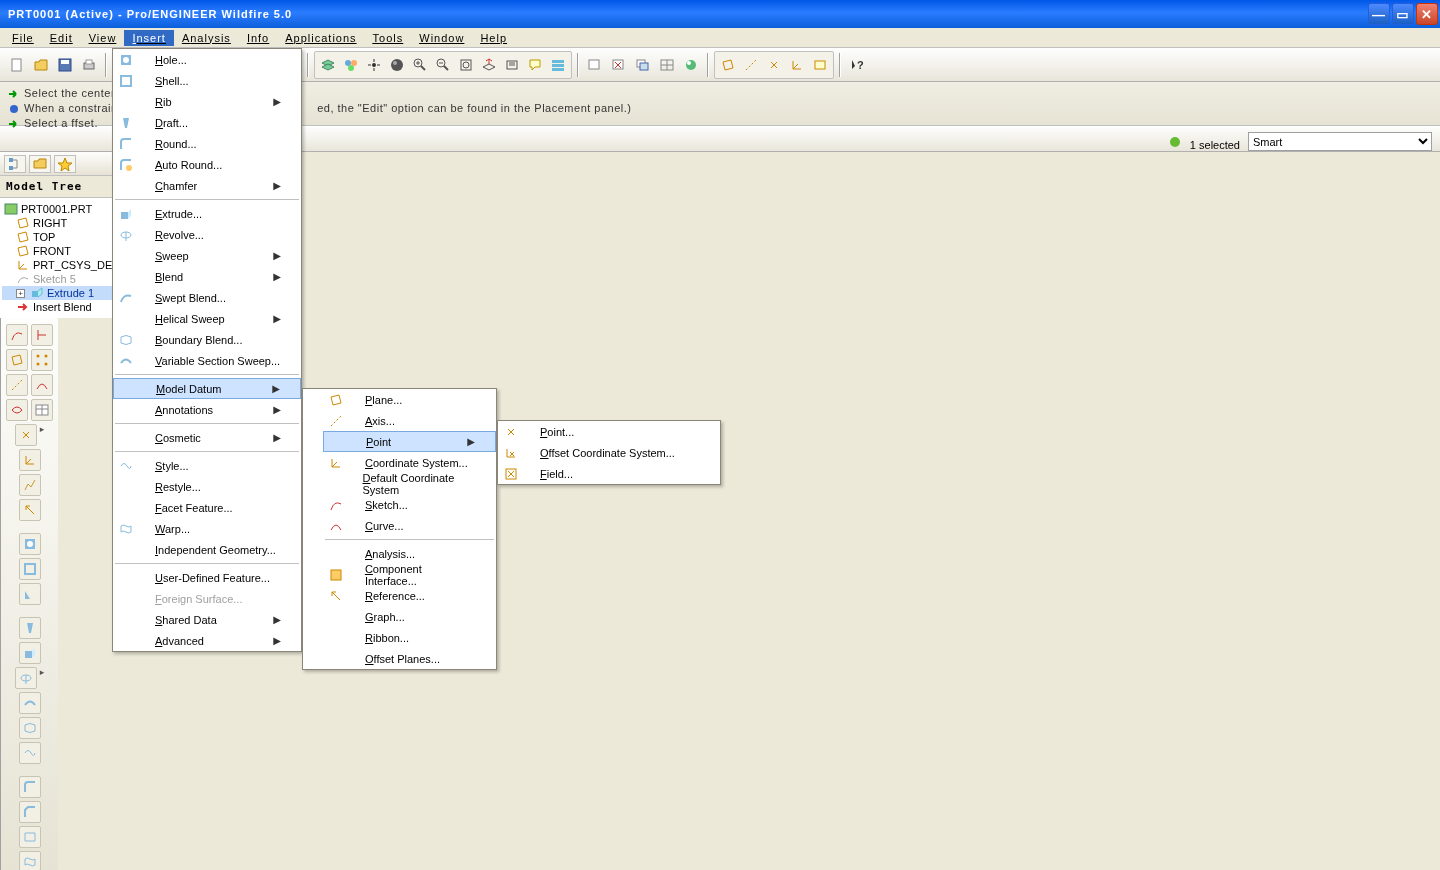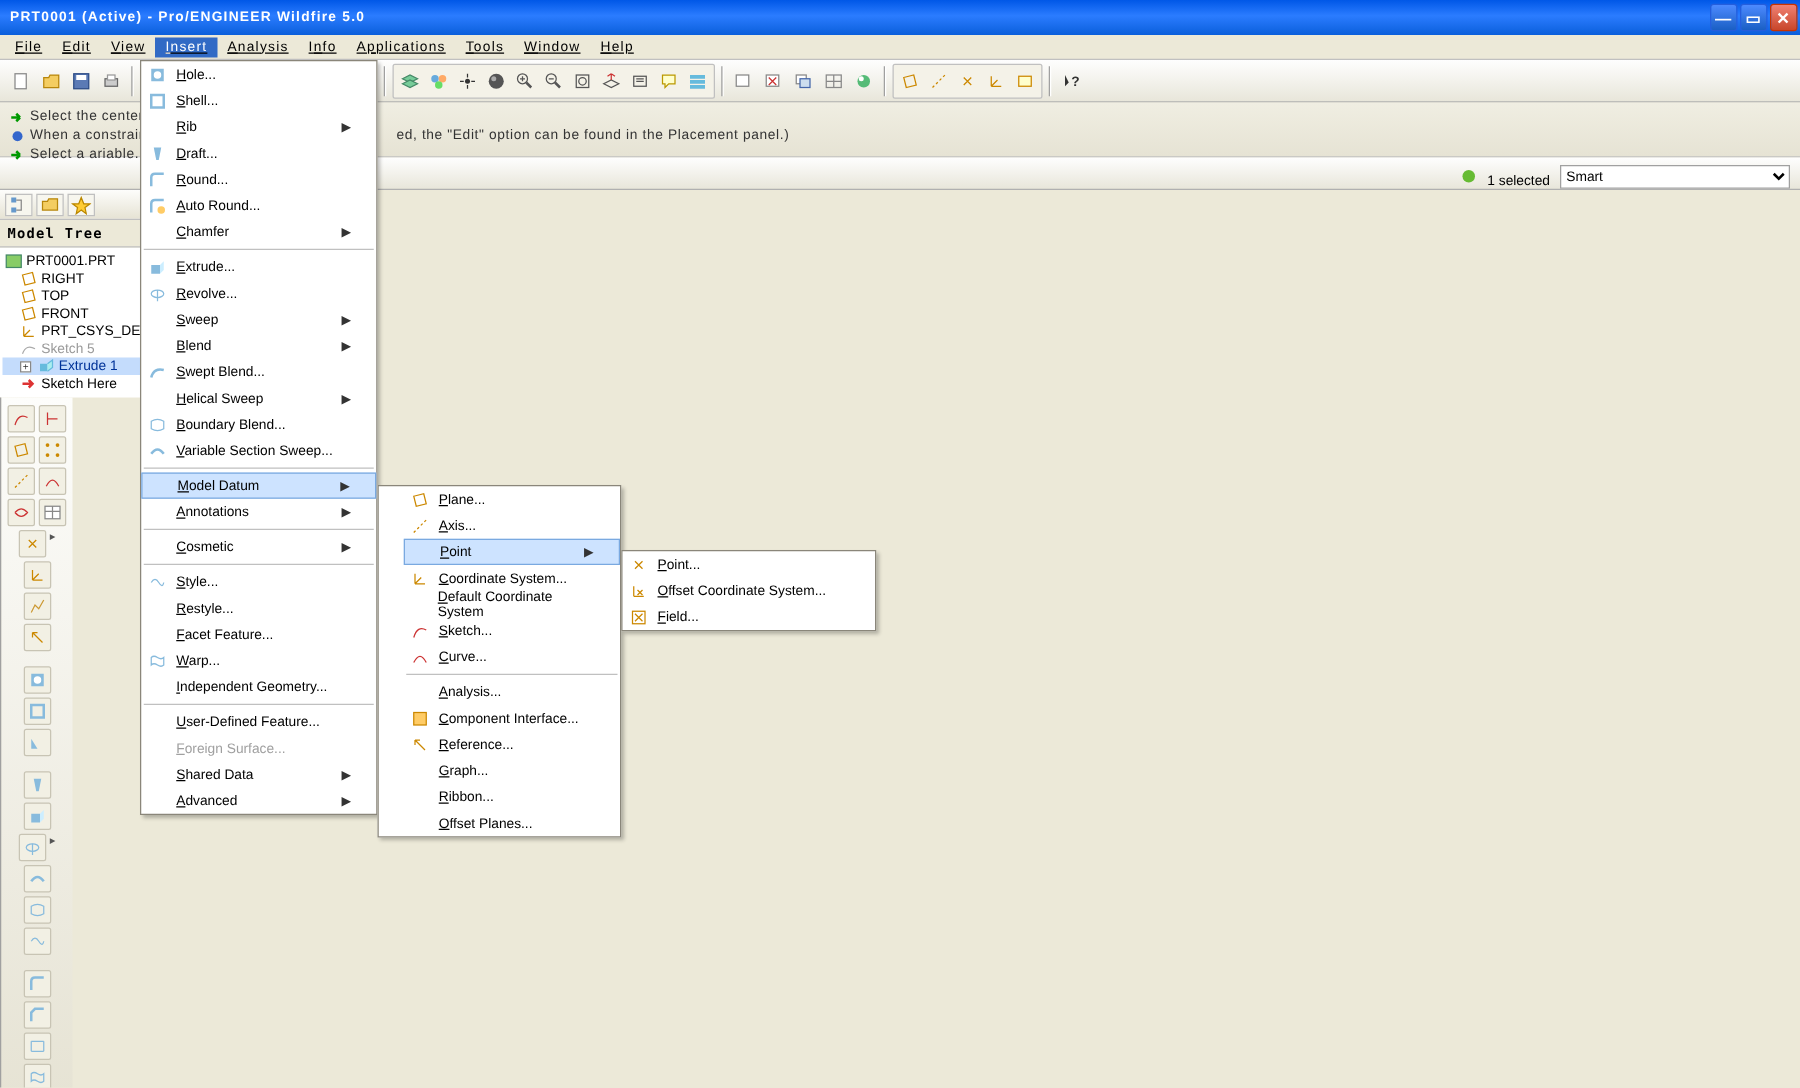--- a/index.html
+++ b/index.html
@@ -53,21 +53,21 @@
 .viewport-label { position:absolute; font-family:"SimSun",monospace; font-size:12px; color:#8b6b00; }
 
 
 .right-toolbar { width: 58px; background: linear-gradient(to bottom,#fdfdfb,#e6e3d4); border-left: 1px solid #a0a0a0; display: flex; flex-direction: column; align-items: center; padding: 6px 2px; gap: 3px; }
 .rtb-row { display:flex; gap:3px;}
 .rtb-btn { width: 22px; height: 22px; border: 1px solid #c8c4b4; background:#f2f0e4; border-radius:2px; display:flex; align-items:center; justify-content:center;}
 .rtb-sep { height:6px; }
 
 
 .dropdown { position: absolute; background: #fff; border: 1px solid #8a867a; box-shadow: 2px 2px 3px rgba(0,0,0,0.25); font-family:"SimSun",monospace; font-size:12px; }
-.dropdown .dd-item { display: flex; align-items: center; height: 21px; padding: 0 20px 0 4px; gap: 6px; cursor: default; }
+.dropdown .dd-item { display: flex; align-items: center; height: 21px; padding: 0 20px 0 4px; gap: 20px; cursor: default; }
 .dropdown .dd-item.hl { background: #cde3ff; border: 1px solid #7aa9e0; height:21px; }
 .dropdown .dd-item .dd-icon { width: 18px; height: 16px; display:flex; align-items:center; justify-content:center; }
 .dropdown .dd-item .dd-arrow { margin-left: auto; font-size:10px; color:#333;}
 .dropdown .dd-sep { height: 1px; background: #c0c0c0; margin: 3px 2px; }
 .dropdown .dd-item.disabled { color: #a0a0a0; }
 .dd-item u { text-decoration: underline; }
 
 
 svg.ico { width:16px; height:16px; }
 </style>
@@ -316,21 +316,21 @@
     <span class="prompt-icon"><svg width="12" height="12">
           <circle cx="6" cy="6" r="4" fill="#36c"></circle>
         </svg></span>
     <span>When a constraint</span>
     <span style="margin-left:192px">ed, the "Edit" option can be found in the Placement panel.)</span>
   </div>
   <div class="prompt-line">
     <span class="prompt-icon"><svg width="12" height="12">
           <path d="M1 6 L8 6 M8 6 L5 3 M8 6 L5 9" stroke="#090" stroke-width="2" fill="none"></path>
         </svg></span>
-    <span>Select a ariable.</span>
+    <span>Select a ffset.</span>
   </div>
 </div>
 
 <div class="status-row">
   <span><svg width="14" height="14">
         <circle cx="7" cy="7" r="5" fill="#6b3"></circle>
       </svg></span>
   <span>1 selected</span>
   <select>
     <option>Smart</option>
@@ -418,21 +418,21 @@
             </svg>
           </span>
           <span>Extrude 1</span>
         </div>
       <div class="tree-item indent1">
           <span class="tree-icon">
             <svg width="14" height="12">
               <path d="M2 6 L10 6 M7 3 L10 6 L7 9" stroke="#d33" fill="none" stroke-width="2"></path>
             </svg>
           </span>
-          <span>Sketch Here</span>
+          <span>Insert Blend</span>
         </div>
     </div>
   </div>
 
   <div class="viewport">
     <svg width="100%" height="100%" viewBox="0 0 1207 718">
 
       <path d="M 420 40 L 720 70 L 830 440 L 500 560 Z" fill="none" stroke="#b8860b" stroke-width="1"></path>
       <path d="M 260 240 L 640 90 L 870 580 L 460 700 Z" fill="none" stroke="#b8860b" stroke-width="1"></path>
 
@@ -911,21 +911,21 @@
     <div class="dd-item">
       <span class="dd-icon"></span>
       <span><u>R</u>ibbon...</span>
     </div>
     <div class="dd-item">
       <span class="dd-icon"></span>
       <span><u>O</u>ffset Planes...</span>
     </div>
   </div>
 
-<div class="dropdown" id="dd-point" style="left:497px; top:440px; width:204px;">
+<div class="dropdown" id="dd-point" style="left:497px; top:420px; width:224px;">
     <div class="dd-item">
       <span class="dd-icon">
         <svg class="ico" viewBox="0 0 16 16">
           <path d="M5 5 L11 11 M11 5 L5 11" stroke="#c80"></path>
         </svg>
       </span>
       <span><u>P</u>oint...</span>
     </div>
     <div class="dd-item">
       <span class="dd-icon">

